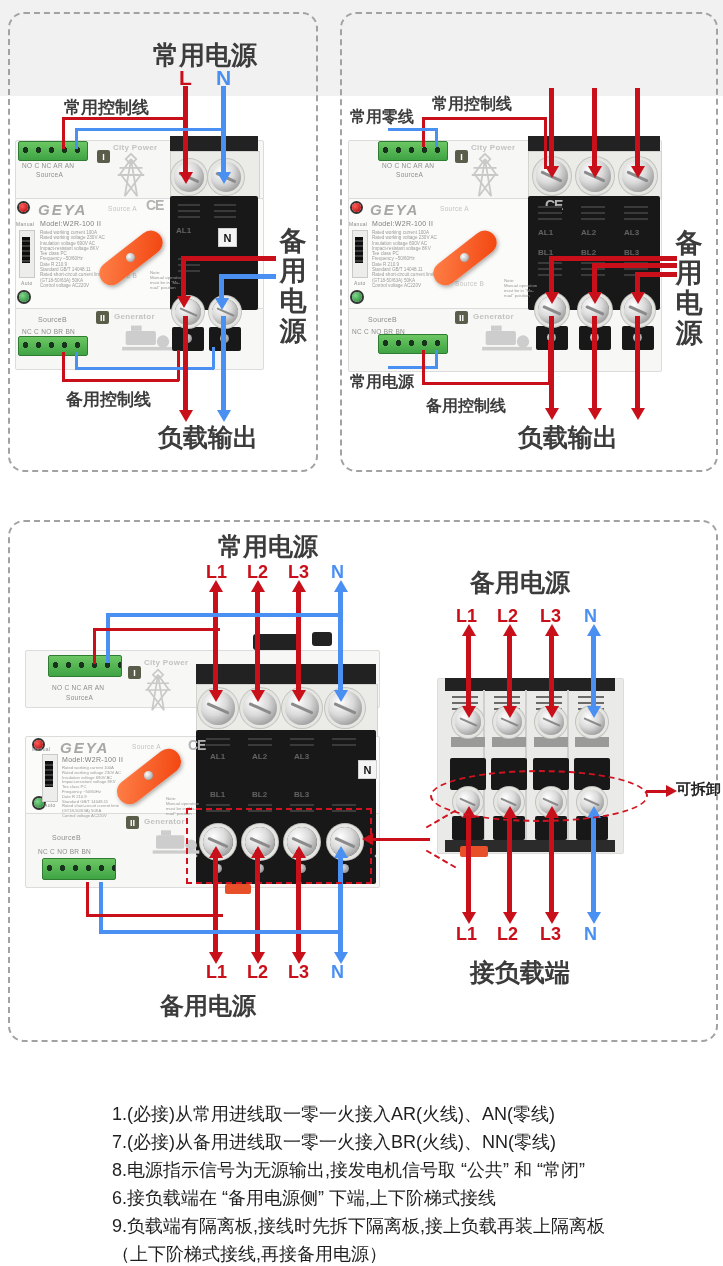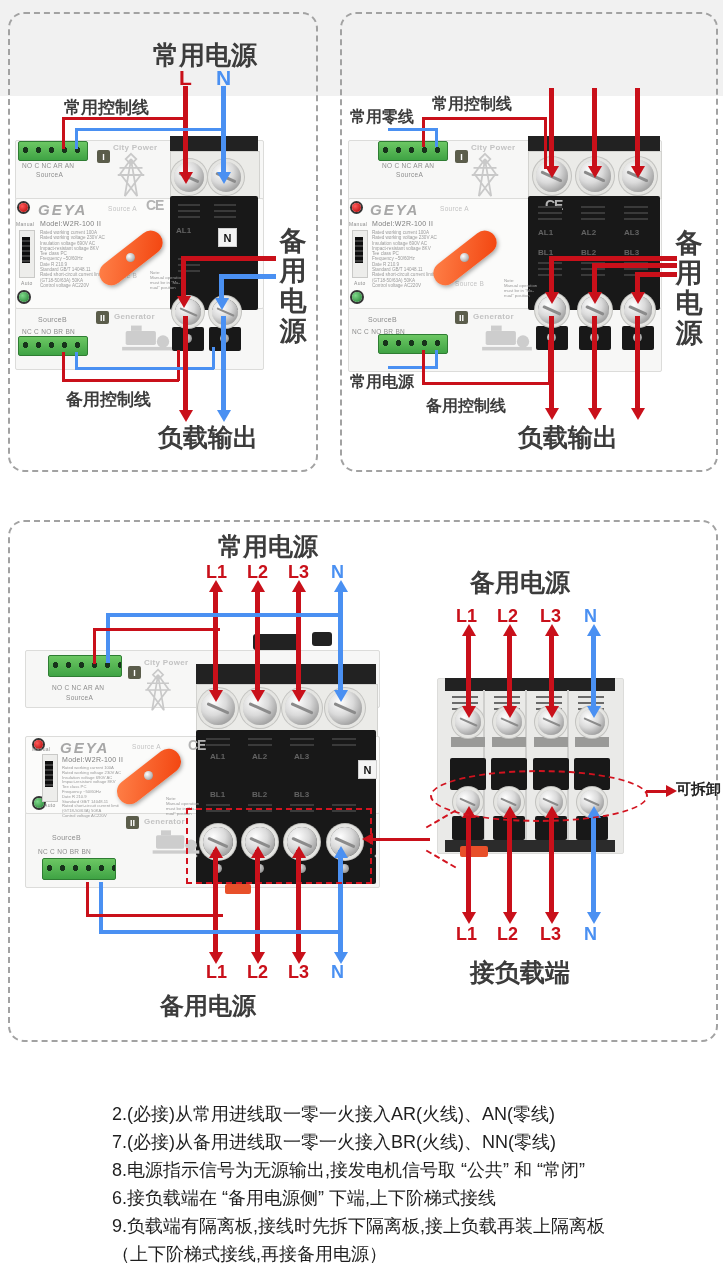--- a/index.html
+++ b/index.html
@@ -511,20 +511,20 @@
   <div class="dash" style="left:186px;top:808px;width:182px;height:72px;"></div>
   <div class="w" style="left:372px;top:838px;width:58px;height:3px;"></div>
   <div class="hd lf" style="left:362px;top:833px;"></div>
   <div class="dline" style="left:424px;top:818px;width:34px;transform:rotate(-30deg);"></div>
   <div class="dline" style="left:424px;top:858px;width:34px;transform:rotate(30deg);"></div>
   <div class="dash" style="left:430px;top:770px;width:214px;height:48px;border-radius:50%;"></div>
   <div class="w" style="left:646px;top:790px;width:24px;height:3px;"></div>
   <div class="hd rg" style="left:666px;top:785px;"></div>
 
   <div>
-    <div class="instr" style="left:112px;top:1102px;">2.(必接)从常用进线取一零一火接入AR(火线)、AN(零线)</div>
+    <div class="instr" style="left:112px;top:1102px;">1.(必接)从常用进线取一零一火接入AR(火线)、AN(零线)</div>
     <div class="instr" style="left:112px;top:1130px;">7.(必接)从备用进线取一零一火接入BR(火线)、NN(零线)</div>
     <div class="instr" style="left:112px;top:1158px;">8.电源指示信号为无源输出,接发电机信号取 “公共” 和 “常闭”</div>
     <div class="instr" style="left:112px;top:1186px;">6.接负载端在 “备用电源侧” 下端,上下阶梯式接线</div>
     <div class="instr" style="left:112px;top:1214px;">9.负载端有隔离板,接线时先拆下隔离板,接上负载再装上隔离板</div>
     <div class="instr" style="left:112px;top:1242px;">（上下阶梯式接线,再接备用电源）</div>
   </div>
 </div>
 
 </body></html>

